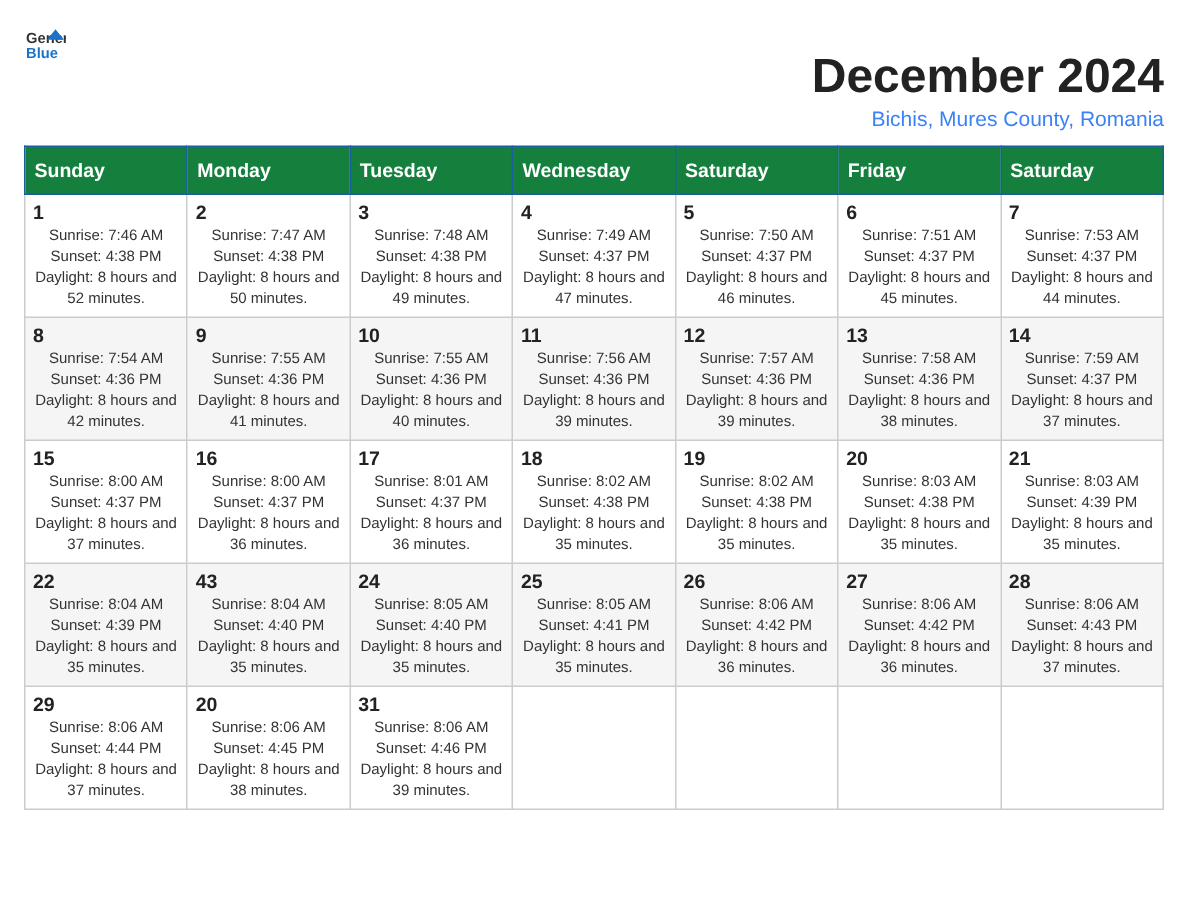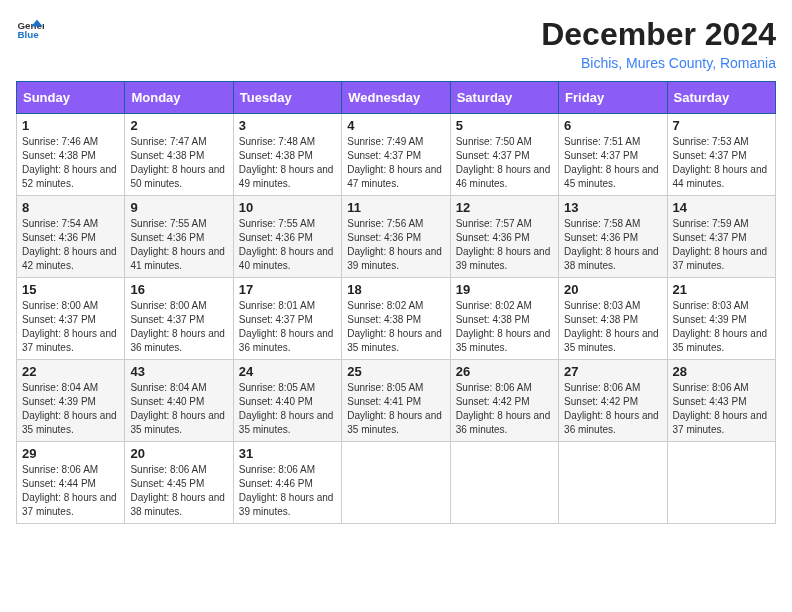--- a/index.html
+++ b/index.html
@@ -25,33 +25,34 @@
       width: 28px;
       height: 28px;
     }
     .title-block {
       text-align: right;
     }
     .month-title {
       font-size: 32px;
       font-weight: bold;
       color: #222;
+      margin-top: 16px;
     }
     .location-subtitle {
       font-size: 14px;
       color: #3b82f6;
       margin-top: 2px;
     }
     .calendar-table {
       width: 100%;
       border-collapse: collapse;
       font-size: 11px;
     }
     .calendar-table th {
-      background-color: #8b5cf6;
+      background-color: #15803d;
       color: #fff;
       text-align: left;
       padding: 8px 6px;
       font-size: 13px;
       font-weight: bold;
       border: 1px solid #1a5fa0;
     }
     .calendar-table td {
       border: 1px solid #ccc;
       vertical-align: top;
@@ -63,20 +64,21 @@
     .day-number {
       font-size: 13px;
       font-weight: bold;
       color: #222;
       margin-bottom: 2px;
     }
     .day-info {
       font-size: 10px;
       color: #333;
       line-height: 1.4;
+      text-align: center;
     }
     .empty-cell {
       background: #f9f9f9;
     }
     tr:nth-child(even) td { background: #f5f5f5; }
     tr:nth-child(even) td.empty-cell { background: #efefef; }
   </style>
 </head>
 <body>
 

